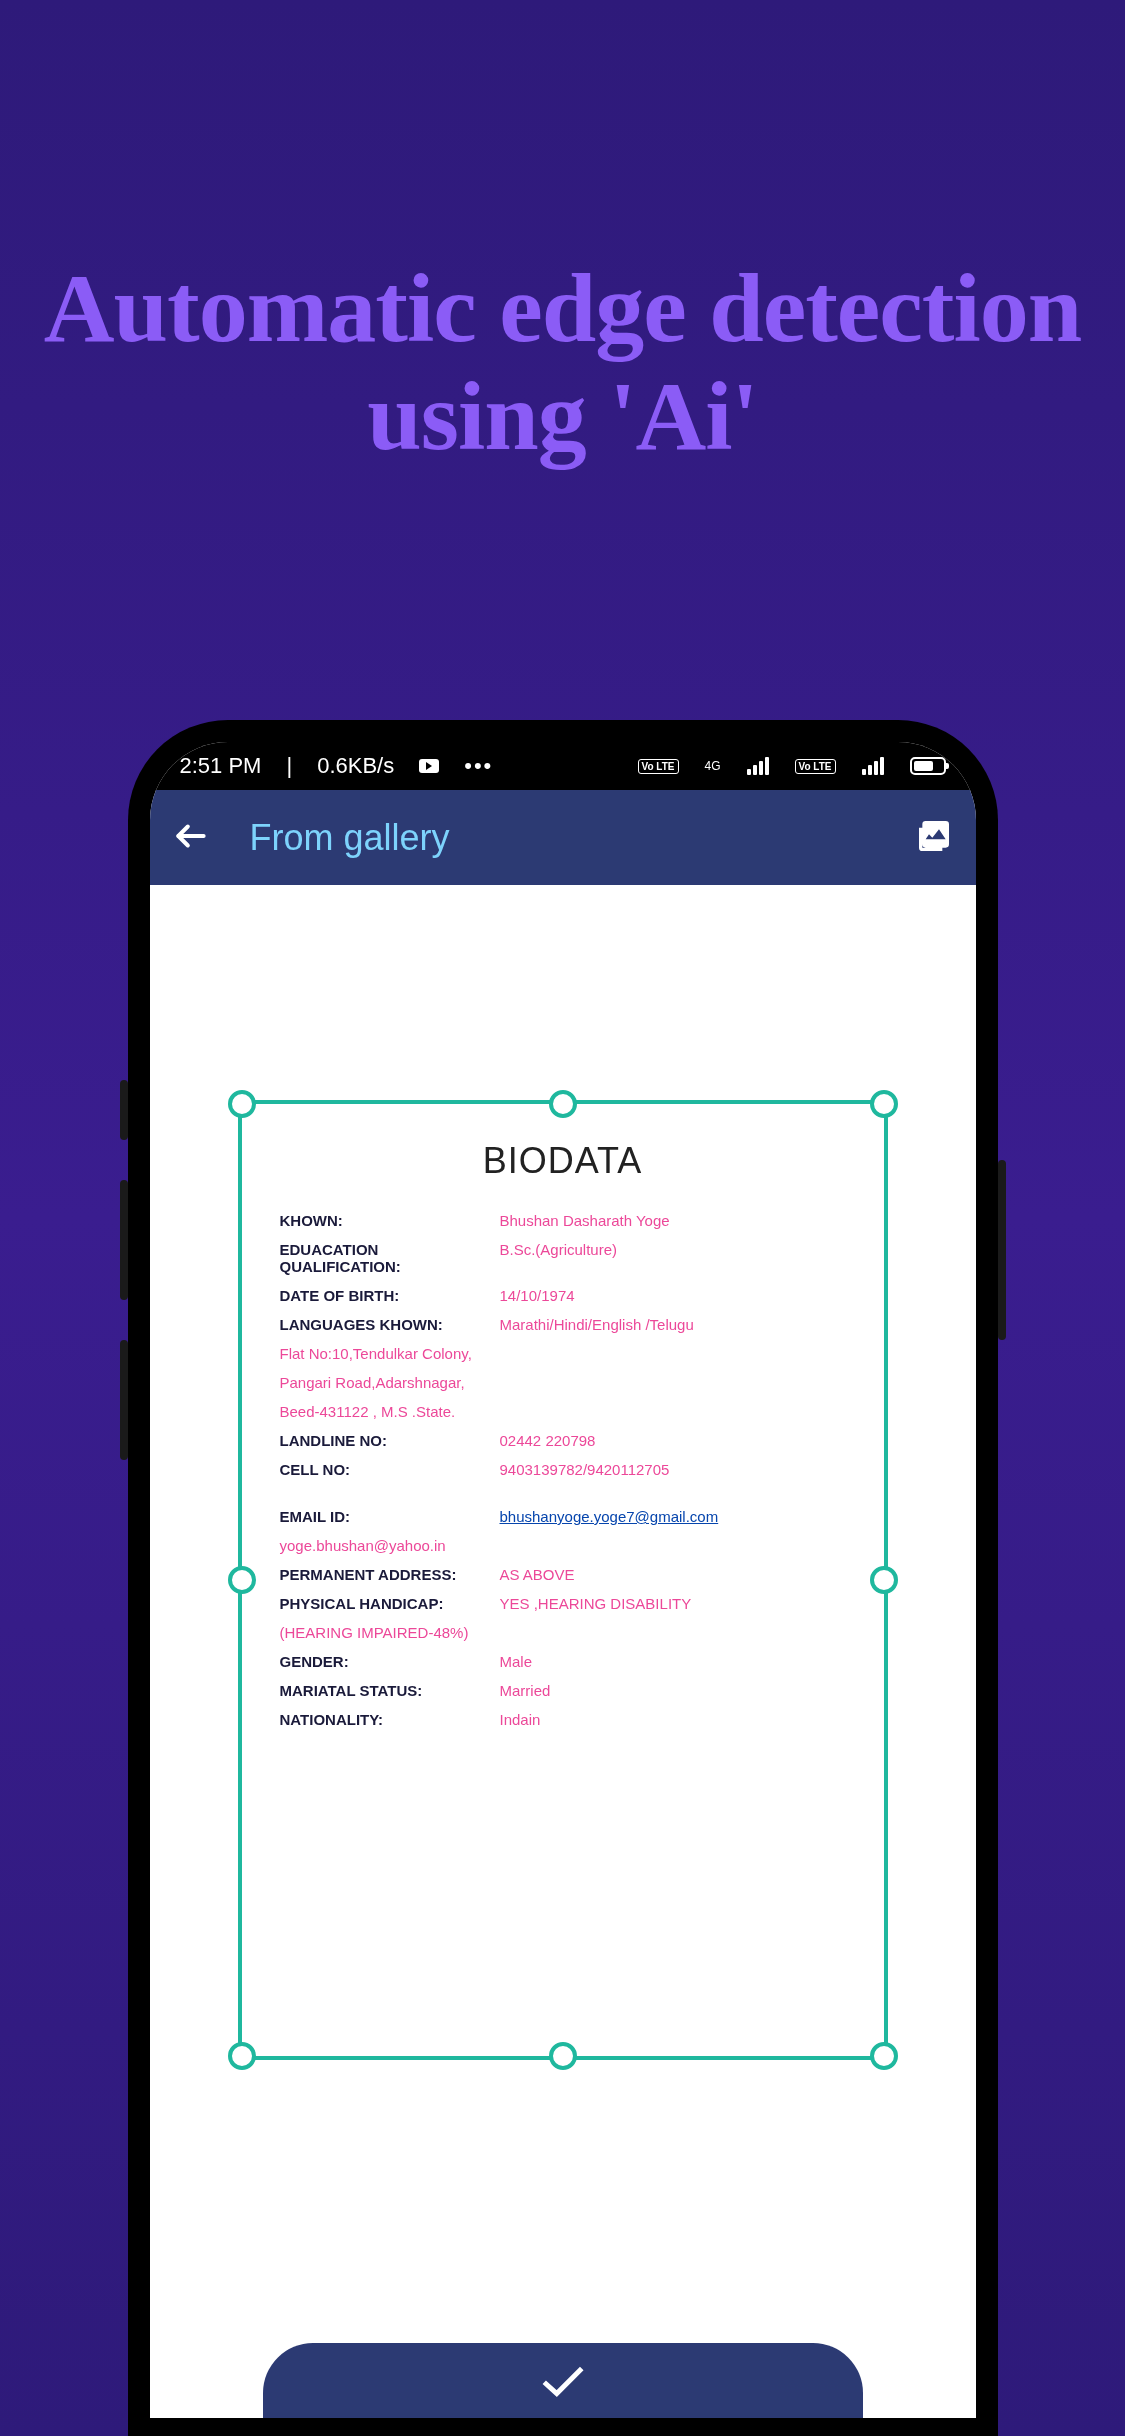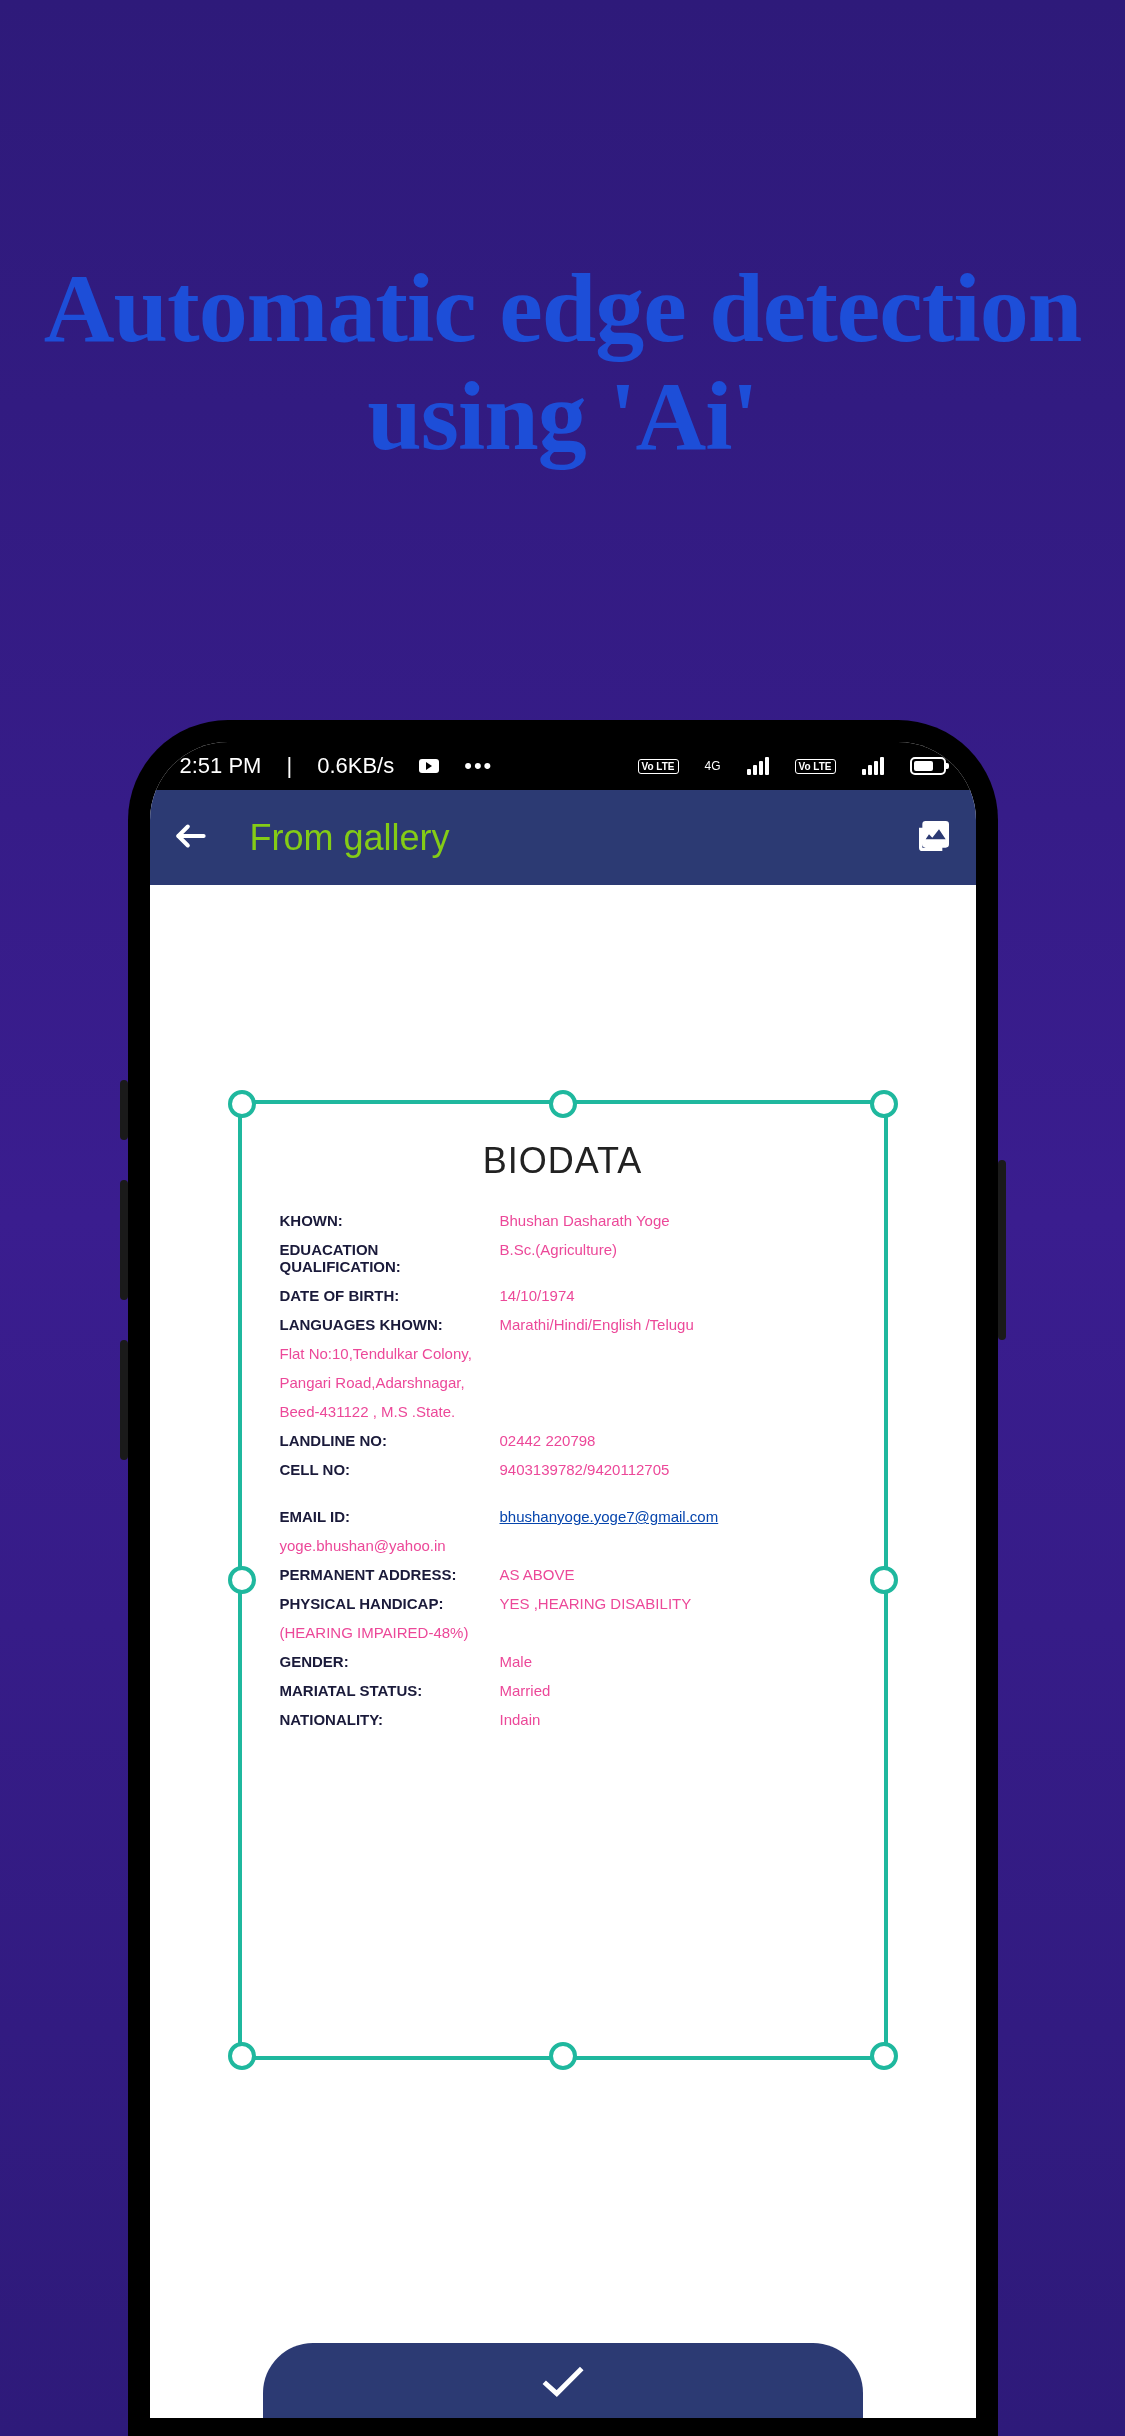--- a/index.html
+++ b/index.html
@@ -5,21 +5,21 @@
   * { margin: 0; padding: 0; box-sizing: border-box; }
   body {
     width: 1125px;
     height: 2436px;
     background: linear-gradient(180deg, #2e1a7a 0%, #3a1d8f 50%, #2e1a7a 100%);
     font-family: -apple-system, BlinkMacSystemFont, 'Segoe UI', Arial, sans-serif;
     overflow: hidden;
     position: relative;
   }
   .promo-title {
-    color: #1d4ed8;
+    color: #8b5cf6;
     font-weight: 900;
     font-size: 98px;
     text-align: center;
     line-height: 1.1;
     padding-top: 255px;
     font-family: Georgia, 'Times New Roman', serif;
     letter-spacing: -1px;
   }
   .phone-frame {
     position: absolute;
@@ -129,21 +129,21 @@
     border-bottom: 4px solid transparent;
   }
   .dots { letter-spacing: 2px; }
 
   .app-bar {
     height: 95px;
     background: #2c3a73;
     display: flex;
     align-items: center;
     padding: 0 22px;
-    color: #84cc16;
+    color: #7dd3fc;
     gap: 40px;
   }
   .back-arrow svg { width: 38px; height: 38px; stroke: #fff; }
   .app-title { font-size: 36px; font-weight: 500; flex: 1; }
   .gallery-icon svg { width: 40px; height: 40px; fill: #fff; }
 
   .scan-area {
     position: relative;
     background: #fff;
     height: calc(100% - 143px);

